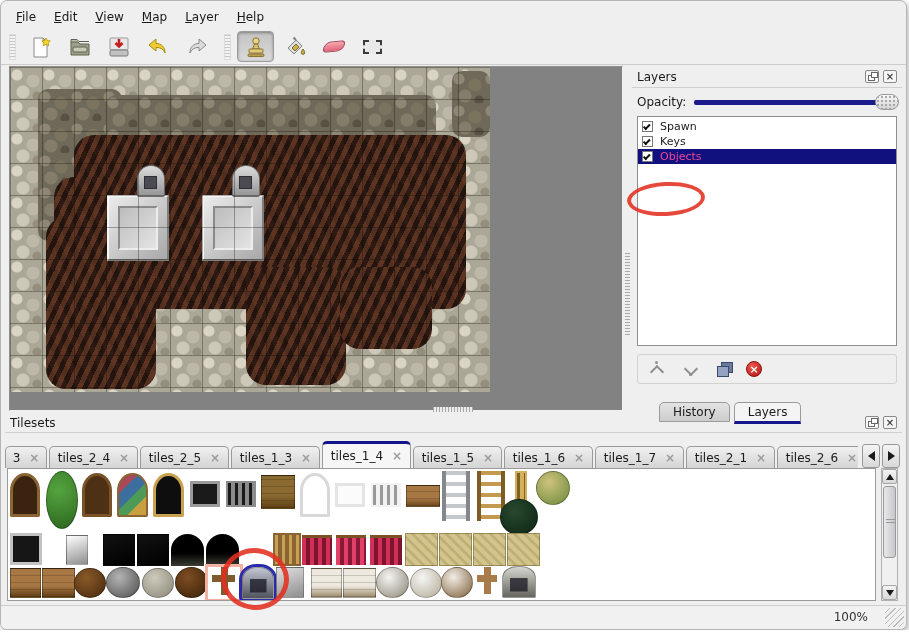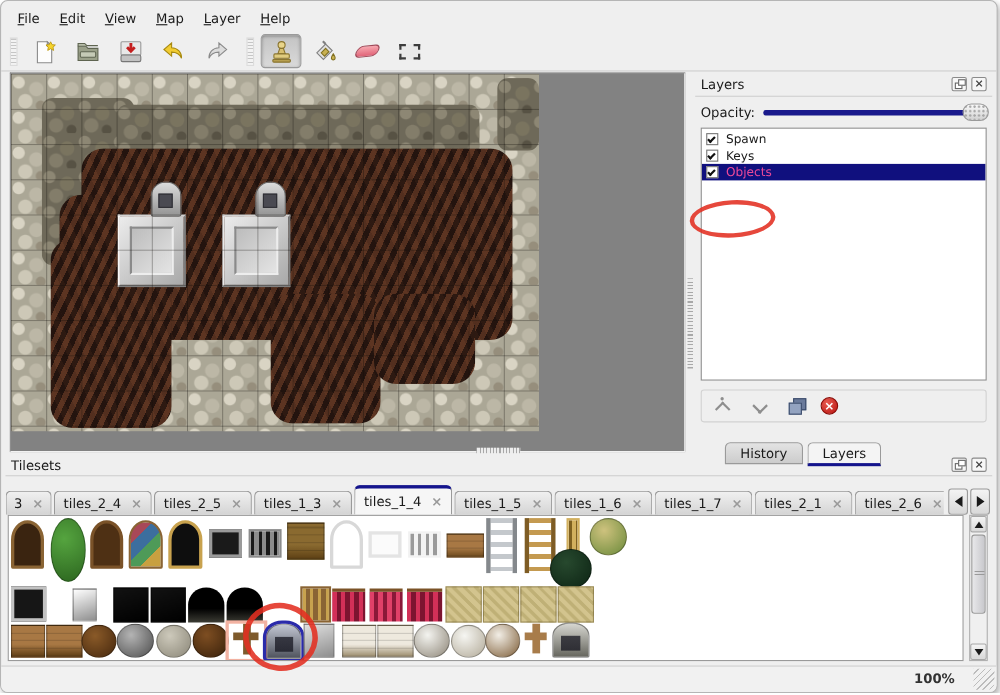--- a/index.html
+++ b/index.html
@@ -152,21 +152,21 @@
   .vsb{position:absolute;right:4px;top:55px;width:17px;height:133px;border:1px solid #b0b0b0;background:#f0f0f0;}
   .vsb .sbtn{width:15px;height:15px;position:absolute;left:0;border:1px solid #a8a8a8;border-radius:2px;}
   .vsb .up{top:0;} .vsb .down{bottom:0;}
   .thumb{position:absolute;left:1px;top:17px;width:13px;height:72px;border:1px solid #9a9a9a;border-radius:3px;
          background:linear-gradient(90deg,#e8e8ea,#c8c8cc);}
   .thumb i{position:absolute;left:2px;top:32px;width:9px;height:6px;
            background:repeating-linear-gradient(180deg,#9a9a9a 0 1px,transparent 1px 3px);}
 
   
   .statusbar{position:absolute;left:0;bottom:0;width:100%;height:24px;border-top:1px solid #cdcdcd;background:#f1f1f1;}
-  .zoomlbl{position:absolute;right:38px;top:4px;color:#333;font-weight:bold;}
+  .zoomlbl{position:absolute;right:38px;top:4px;color:#333;}
   .rgrip{position:absolute;right:2px;bottom:2px;width:19px;height:19px;border-bottom-right-radius:6px;
          background:repeating-linear-gradient(135deg,transparent 0 3px,#bcbcbc 3px 4px);}
 
   
   .ann{position:absolute;border:4px solid rgba(226,47,33,.88);border-radius:50%;pointer-events:none;z-index:40;}
   #ann-objects{left:626px;top:181px;width:78px;height:34px;transform:rotate(-3deg);}
   #ann-tile{left:220px;top:547px;width:68px;height:62px;border-width:5px;transform:rotate(6deg);}
 </style>
 </head>
 <body>

